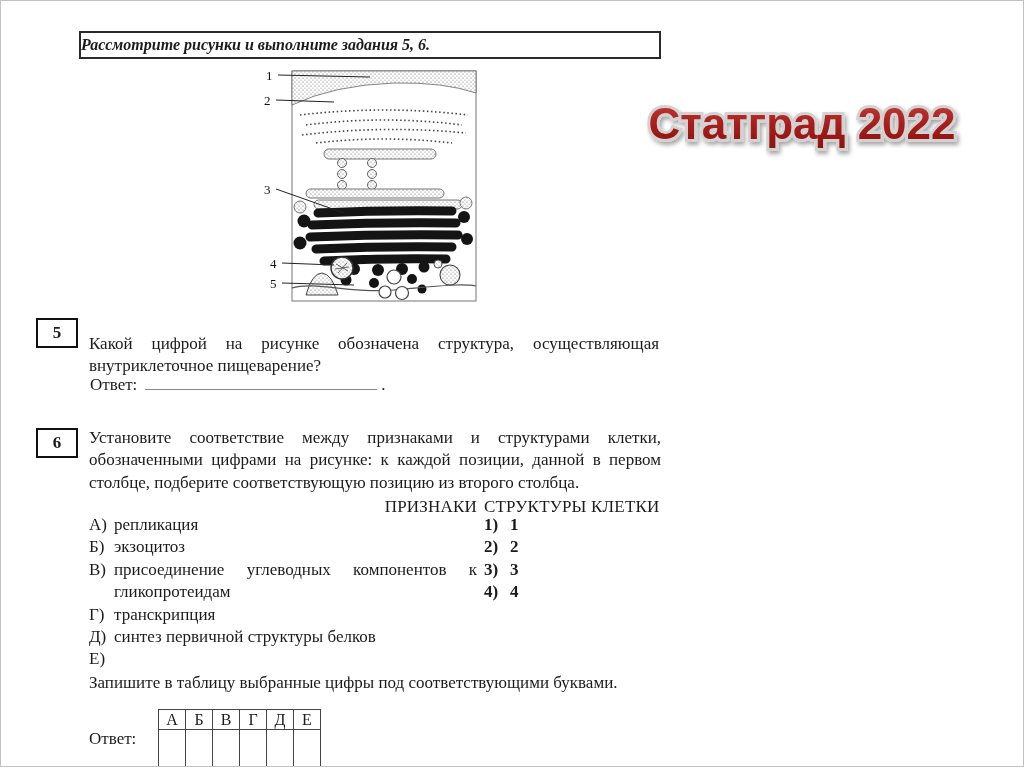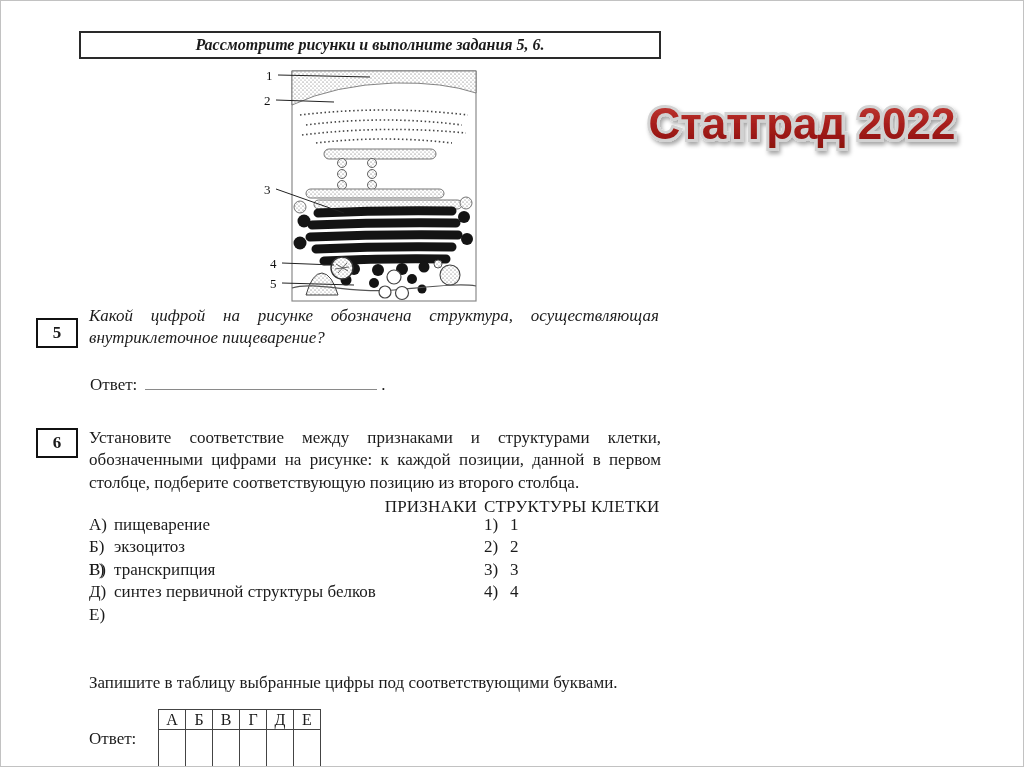--- a/index.html
+++ b/index.html
@@ -12,21 +12,21 @@
     font-family: "Liberation Serif", "DejaVu Serif", serif;
     color: #1b1b1b;
     border: 1px solid #c2c2c2;
   }
   .abs { position: absolute; }
 
   
   .instruction-box {
     left: 78px; top: 30px; width: 582px; height: 28px;
     border: 2px solid #2a2a2a;
-    display: flex; align-items: center; justify-content: center;
+    display: flex; align-items: center; 
     font-weight: bold; font-style: italic; font-size: 16px;
   }
 
   
   .numbox {
     width: 42px; height: 30px;
     border: 2px solid #111;
     display: flex; align-items: center; justify-content: center;
     font-weight: bold; font-size: 17px;
     background: #fff;
@@ -44,21 +44,21 @@
     border-bottom: 1px solid #8a8a8a;
     margin-left: 8px; vertical-align: baseline;
   }
 
   .col-header { font-size: 17px; letter-spacing: .2px; text-align: right; }
 
   .features { width: 388px; font-size: 17px; line-height: 22.4px; }
   .feature-item { position: relative; padding-left: 25px; text-align: justify; }
   .feature-letter { position: absolute; left: 0; top: 0; }
 
-  .structures { font-size: 17px; line-height: 22.4px; }
+  .structures { font-size: 17px; line-height: 22.4px; font-weight: bold; }
   .structure-item { white-space: nowrap; }
   .structure-num { display: inline-block; width: 26px; }
 
   
   .answer-table { border-collapse: collapse; }
   .answer-table td {
     border: 1px solid #444;
     width: 27px; text-align: center;
     font-size: 16px;
   }
@@ -180,45 +180,46 @@
     <filter id="wshadow" x="-10%" y="-10%" width="130%" height="140%">
       <feDropShadow dx="2" dy="3" stdDeviation="2" flood-color="#000" flood-opacity="0.35"></feDropShadow>
     </filter>
   </defs>
   <text x="173" y="46" text-anchor="middle" font-family="Liberation Sans, sans-serif" font-size="44" font-weight="bold" fill="url(#redgrad)" stroke="#d2d2d2" stroke-width="6" paint-order="stroke" filter="url(#wshadow)">Статград 2022</text>
 </svg>
 
 <div class="abs numbox" style="left:35px; top:317px;">
   <span>5</span>
 </div>
-<div class="abs para" style="left:88px; top:304px; width:570px;font-style:italic;">Какой цифрой на рисунке обозначена структура, осуществляющая внутриклеточное пищеварение?</div>
+<div class="abs para" style="left:88px; top:332px; width:570px;">Какой цифрой на рисунке обозначена структура, осуществляющая внутриклеточное пищеварение?</div>
 
 <div class="abs answer-line" style="left:89px; top:372px;">
   <span>Ответ:</span><span class="answer-blank"></span><span class="q5-answer-period">.</span>
 </div>
 
 <div class="abs numbox" style="left:35px; top:427px;">
   <span>6</span>
 </div>
 <div class="abs para" style="left:88px; top:426px; width:572px;">Установите соответствие между признаками и структурами клетки, обозначенными цифрами на рисунке: к каждой позиции, данной в первом столбце, подберите соответствующую позицию из второго столбца.</div>
 
 <div class="abs col-header" style="left:88px; top:496px; width:388px; text-align:right;">ПРИЗНАКИ</div>
 <div class="abs col-header" style="left:483px; top:496px;">СТРУКТУРЫ КЛЕТКИ</div>
 
 <div class="abs features" style="left:88px; top:513px;">
   <div class="feature-item">
     <span class="feature-letter">А)</span>
-    <span>пищеварение</span>
+    <span>репликация</span>
   </div>
   <div class="feature-item">
     <span class="feature-letter">Б)</span>
     <span>экзоцитоз</span>
   </div>
   <div class="feature-item">
     <span class="feature-letter">В)</span>
+    <span>присоединение углеводных компонентов к гликопротеидам</span>
   </div>
   <div class="feature-item">
     <span class="feature-letter">Г)</span>
     <span>транскрипция</span>
   </div>
   <div class="feature-item">
     <span class="feature-letter">Д)</span>
     <span>синтез первичной структуры белков</span>
   </div>
   <div class="feature-item">

